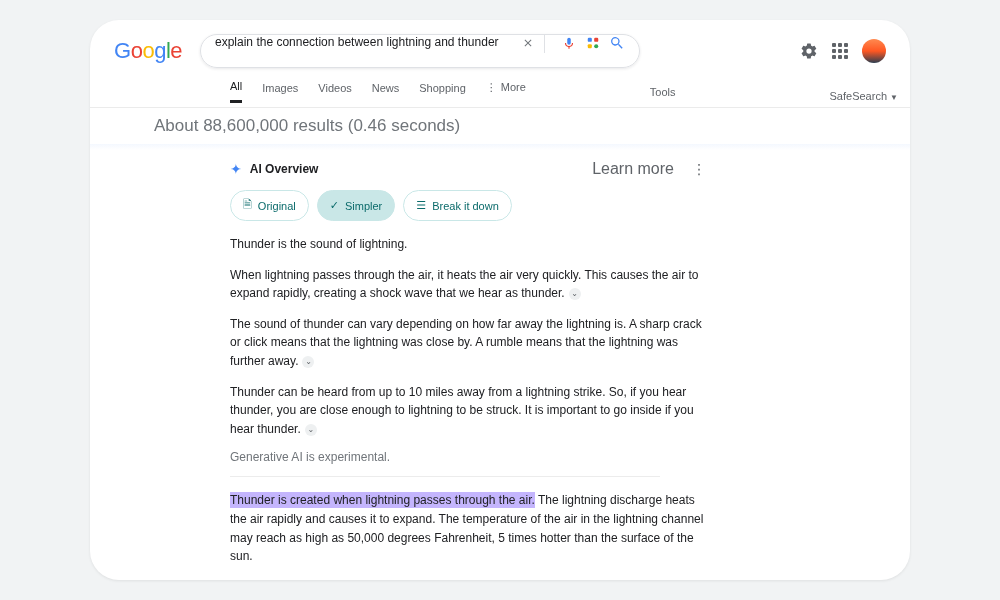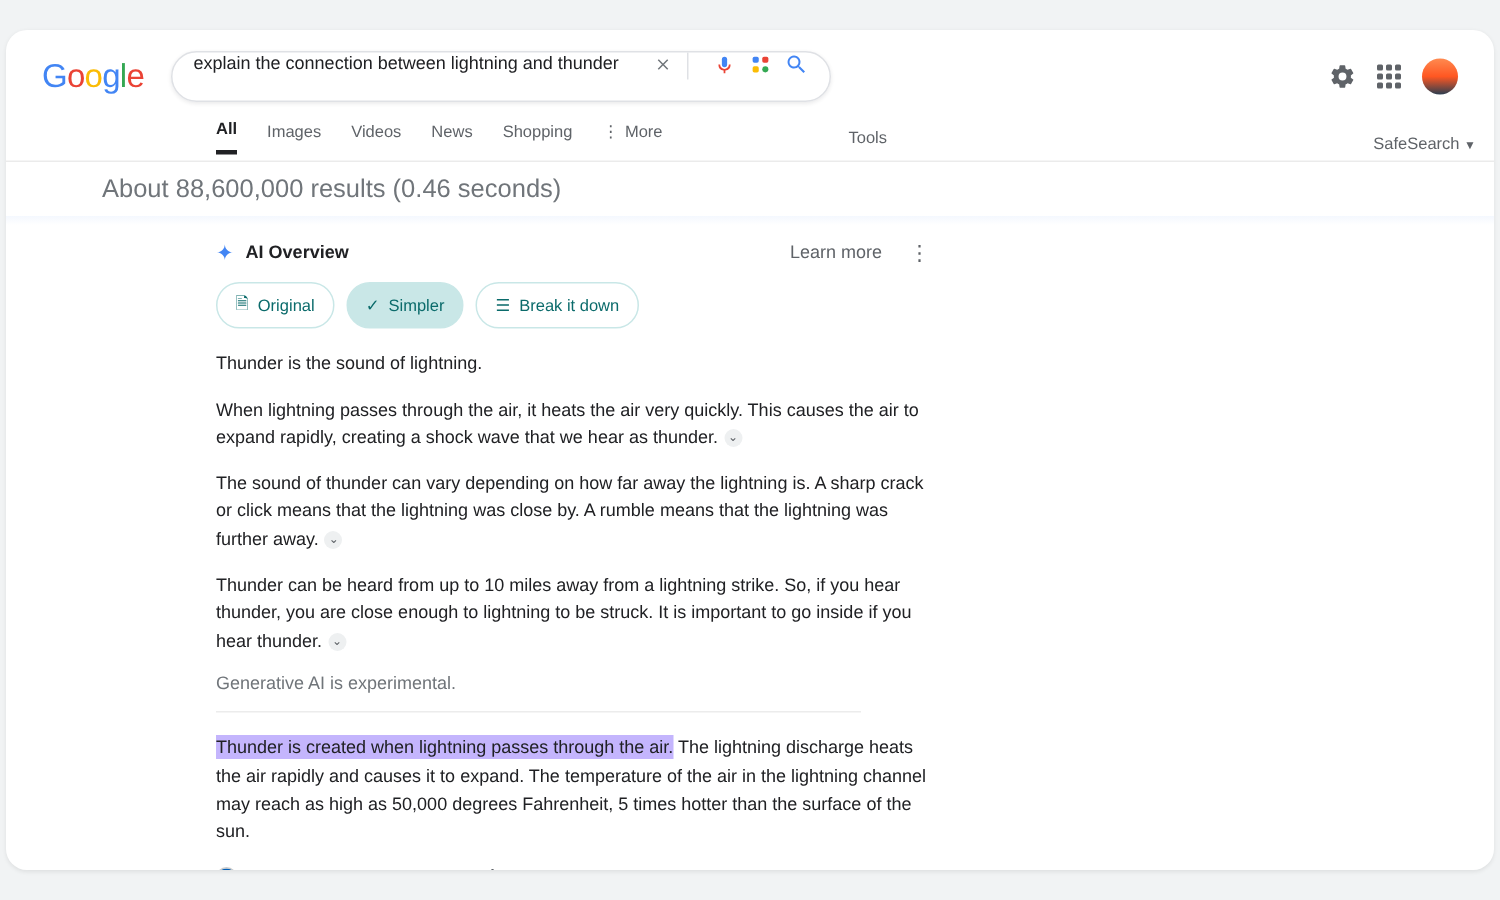--- a/index.html
+++ b/index.html
@@ -1,38 +1,38 @@
 <!DOCTYPE html>
 <html><head>
 <meta charset="utf-8">
 <style>
 *{box-sizing:border-box;margin:0;padding:0}
 body{font-family:arial,sans-serif;background:#f1f3f4;display:flex;align-items:center;justify-content:center;height:600px;width:1000px}
-.window{width:992px;height:560px;background:#fff;border-radius:14px;overflow:hidden;position:relative;box-shadow:0 1px 3px rgba(0,0,0,.08)}
+.window{width:820px;height:560px;background:#fff;border-radius:29px;overflow:hidden;position:relative;box-shadow:0 1px 3px rgba(0,0,0,.08)}
 .top{display:flex;align-items:center;padding:14px 24px 8px 24px;gap:18px}
 .logo{font-size:22px;font-weight:500;letter-spacing:-.5px}
 .logo span:nth-child(1){color:#4285F4}.logo span:nth-child(2){color:#EA4335}.logo span:nth-child(3){color:#FBBC05}.logo span:nth-child(4){color:#4285F4}.logo span:nth-child(5){color:#34A853}.logo span:nth-child(6){color:#EA4335}
 .search{flex:0 0 440px;height:34px;border:1px solid #dfe1e5;border-radius:22px;display:flex;align-items:flex-start;padding:0 14px;box-shadow:0 1px 3px rgba(32,33,36,.1)}
 .search input{flex:1;border:0;outline:0;font-size:12px;color:#202124;background:transparent}
 .search .ico{width:16px;height:16px;display:flex;align-items:center;justify-content:center;margin-left:8px;cursor:pointer}
 .sep{width:1px;height:18px;background:#dfe1e5;margin:0 8px}
 .topright{margin-left:auto;display:flex;align-items:center;gap:14px}
 .avatar{width:24px;height:24px;border-radius:50%;background:linear-gradient(180deg,#ff8a50 0%,#ff5722 50%,#2c3e50 100%)}
 .tabs{display:flex;align-items:center;padding:0 24px 0 140px;border-bottom:1px solid #ebebeb;font-size:11px;color:#5f6368;gap:20px;height:32px}
 .tab{padding:0 0 8px 0;cursor:pointer}
-.tab.active{color:#202124;border-bottom:3px solid #202124;font-weight:700}
+.tab.active{color:#202124;border-bottom:3px solid #202124;font-weight:400}
 .tools{margin-left:104px;color:#5f6368;cursor:pointer}
 .safesearch{position:absolute;right:12px;top:70px;font-size:11px;color:#5f6368;cursor:pointer}
 .stats{padding:8px 24px 8px 64px;font-size:17px;color:#70757a}
 .gradient{height:6px;background:linear-gradient(180deg,rgba(66,133,244,.06),transparent)}
 .content{padding:10px 24px 0 140px;width:640px}
 .aihead{display:flex;align-items:center;gap:8px;margin-bottom:12px}
 .sparkle{color:#4285F4;font-size:14px}
 .aihead h3{font-size:12px;font-weight:600;color:#202124}
-.learn{font-size:12px;color:#5f6368;margin-left:auto;cursor:pointer}
+.learn{font-size:16px;color:#5f6368;margin-left:auto;cursor:pointer}
 .dots{color:#5f6368;cursor:pointer;font-size:14px;margin-left:10px}
 .chips{display:flex;gap:8px;margin-bottom:14px}
 .chip{border:1px solid #c9e7e7;border-radius:18px;padding:5px 12px;font-size:11px;color:#0b6b6b;display:flex;align-items:center;gap:6px;cursor:pointer;background:#fff}
 .chip.active{background:#c9e7e7}
 .chip .ci{font-size:11px}
 .body p{font-size:12px;color:#202124;line-height:1.55;margin-bottom:12px}
 .body .exp{display:inline-block;width:12px;height:12px;border-radius:50%;background:#eef0f1;font-size:8px;color:#5f6368;text-align:center;line-height:12px;margin-left:4px;cursor:pointer;vertical-align:middle}
 .disclaim{font-size:12px;color:#70757a;margin:4px 0 12px}
 .hr{border-top:1px solid #ececec;margin:8px 0 14px;width:430px}
 .highlight{background:#c4b5fd;padding:1px 0}

